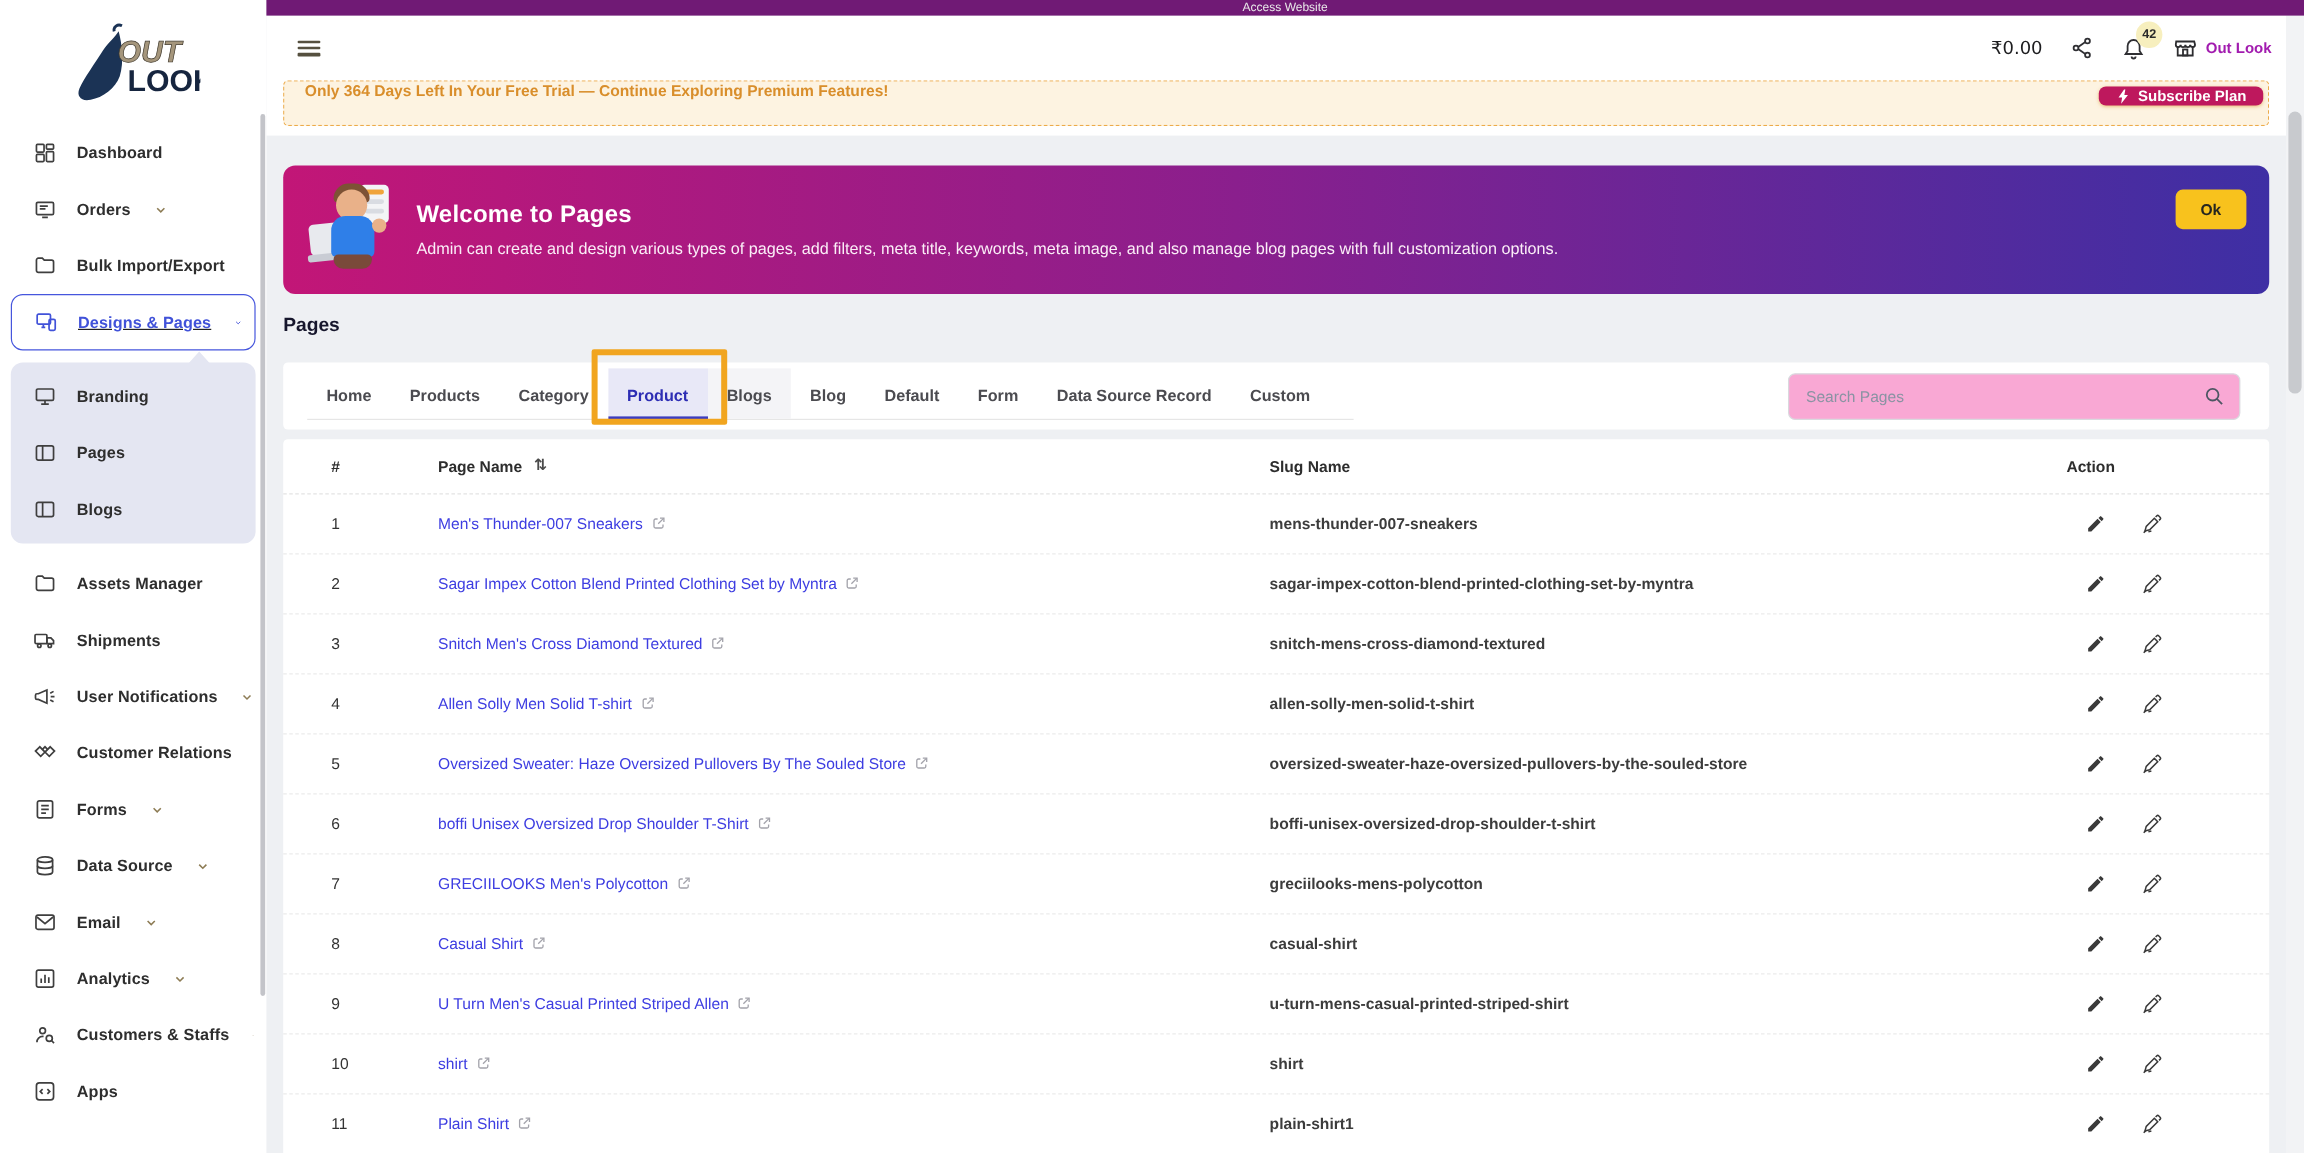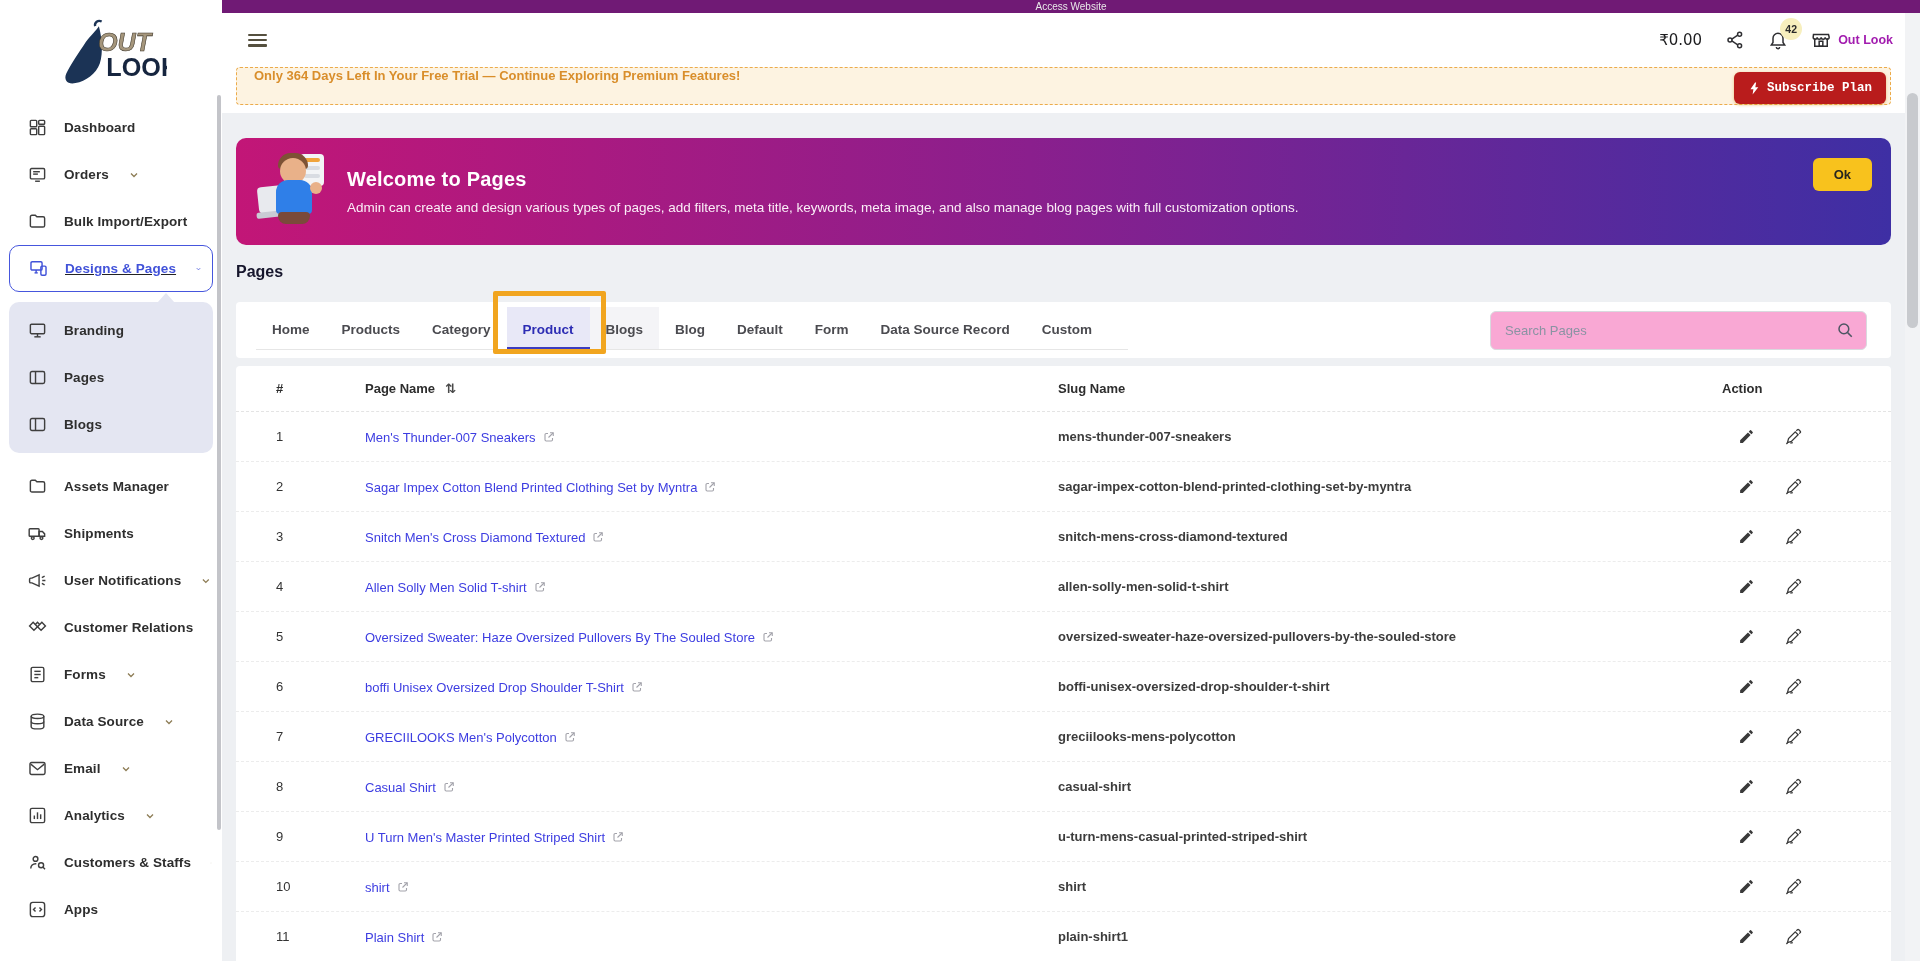--- a/index.html
+++ b/index.html
@@ -43,23 +43,23 @@
   .bell-wrap { position:relative; }
   .badge { position:absolute; top:-12px; right:-14px; min-width:22px; height:22px; border-radius:50%;
     background:#f7efbe; color:#2a2a2a; font-size:10.5px; font-weight:bold; display:flex; align-items:center; justify-content:center; }
   .store-btn { display:flex; align-items:center; gap:7px; cursor:pointer; }
   .store-btn .tr-icon { color:#2d2d30; }
   .store-label { color:#a21caf; font-size:12.5px; font-weight:bold; }
 
   .trial-banner { margin:0 14px; height:38px; background:#fdf3e1; border:1.6px dashed #ecab4a; border-radius:4px;
     display:flex; align-items:flex-start; padding-left:17px; position:relative; }
   .trial-text { color:#d98e2b; font-size:13px; font-weight:bold; }
-  .subscribe-btn { position:absolute; right:4px; top:4px; height:32px; background:#b91c1c; border:none; border-radius:6px;
+  .subscribe-btn { position:absolute; right:4px; top:4px; height:16px; background:#be185d; border:none; border-radius:6px;
     color:#fff; font-weight:bold; font-size:12.5px; padding:0 14px; display:flex; align-items:center; gap:6px; cursor:pointer;
-    box-shadow:0 1px 3px rgba(215,137,20,.5); font-family:Liberation Mono, monospace; }
+    box-shadow:0 1px 3px rgba(215,137,20,.5); font-family:Liberation Sans, sans-serif; }
   .bolt { width:13px; height:13px; display:inline-flex; }
   .bolt svg { width:100%; height:100%; }
 
   
   .welcome { margin:25px 14px 0; height:107px; border-radius:10px; position:relative;
     background:linear-gradient(90deg,#c21677 0%,#8a1f8d 48%,#3e2fa4 100%);
     display:flex; align-items:center; padding-left:111px; overflow:visible; }
   .welcome-title { color:#fff; font-size:20px; font-weight:bold; margin-bottom:9px; letter-spacing:.2px; }
   .welcome-desc { color:#fbeef7; font-size:13.5px; }
   .ok-btn { position:absolute; top:20px; right:19px; background:#f8c21d; border:none; border-radius:6px;
@@ -734,21 +734,21 @@
           <path d="M16 4l1.5-1.5a1.4 1.4 0 0 1 2 0l2 2a1.4 1.4 0 0 1 0 2L20 8"></path>
           <path d="M7.5 21.5l3.5-1M2 22.5l2.5-2.5"></path>
         </svg>
       </span>
     </span>
   </div>
         <div class="trow tbody-row">
     <span class="cell-index">9</span>
     <span>
       <a class="page-link">
-        <span class="page-link-text">U Turn Men's Master Printed Striped Shirt</span>
+        <span class="page-link-text">U Turn Men's Casual Printed Striped Allen</span>
         <span class="ext-icon">
           <svg viewBox="0 0 24 24" fill="none" stroke="currentColor" stroke-width="2.2">
             <path d="M10 5H6.5A2.5 2.5 0 0 0 4 7.5v10A2.5 2.5 0 0 0 6.5 20h10a2.5 2.5 0 0 0 2.5-2.5V14"></path>
             <path d="M14 3.5h6.5V10"></path>
                   <path d="M20 4 11 13"></path>
           </svg>
         </span>
       </a>
     </span>
     <span class="cell-slug">u-turn-mens-casual-printed-striped-shirt</span>

